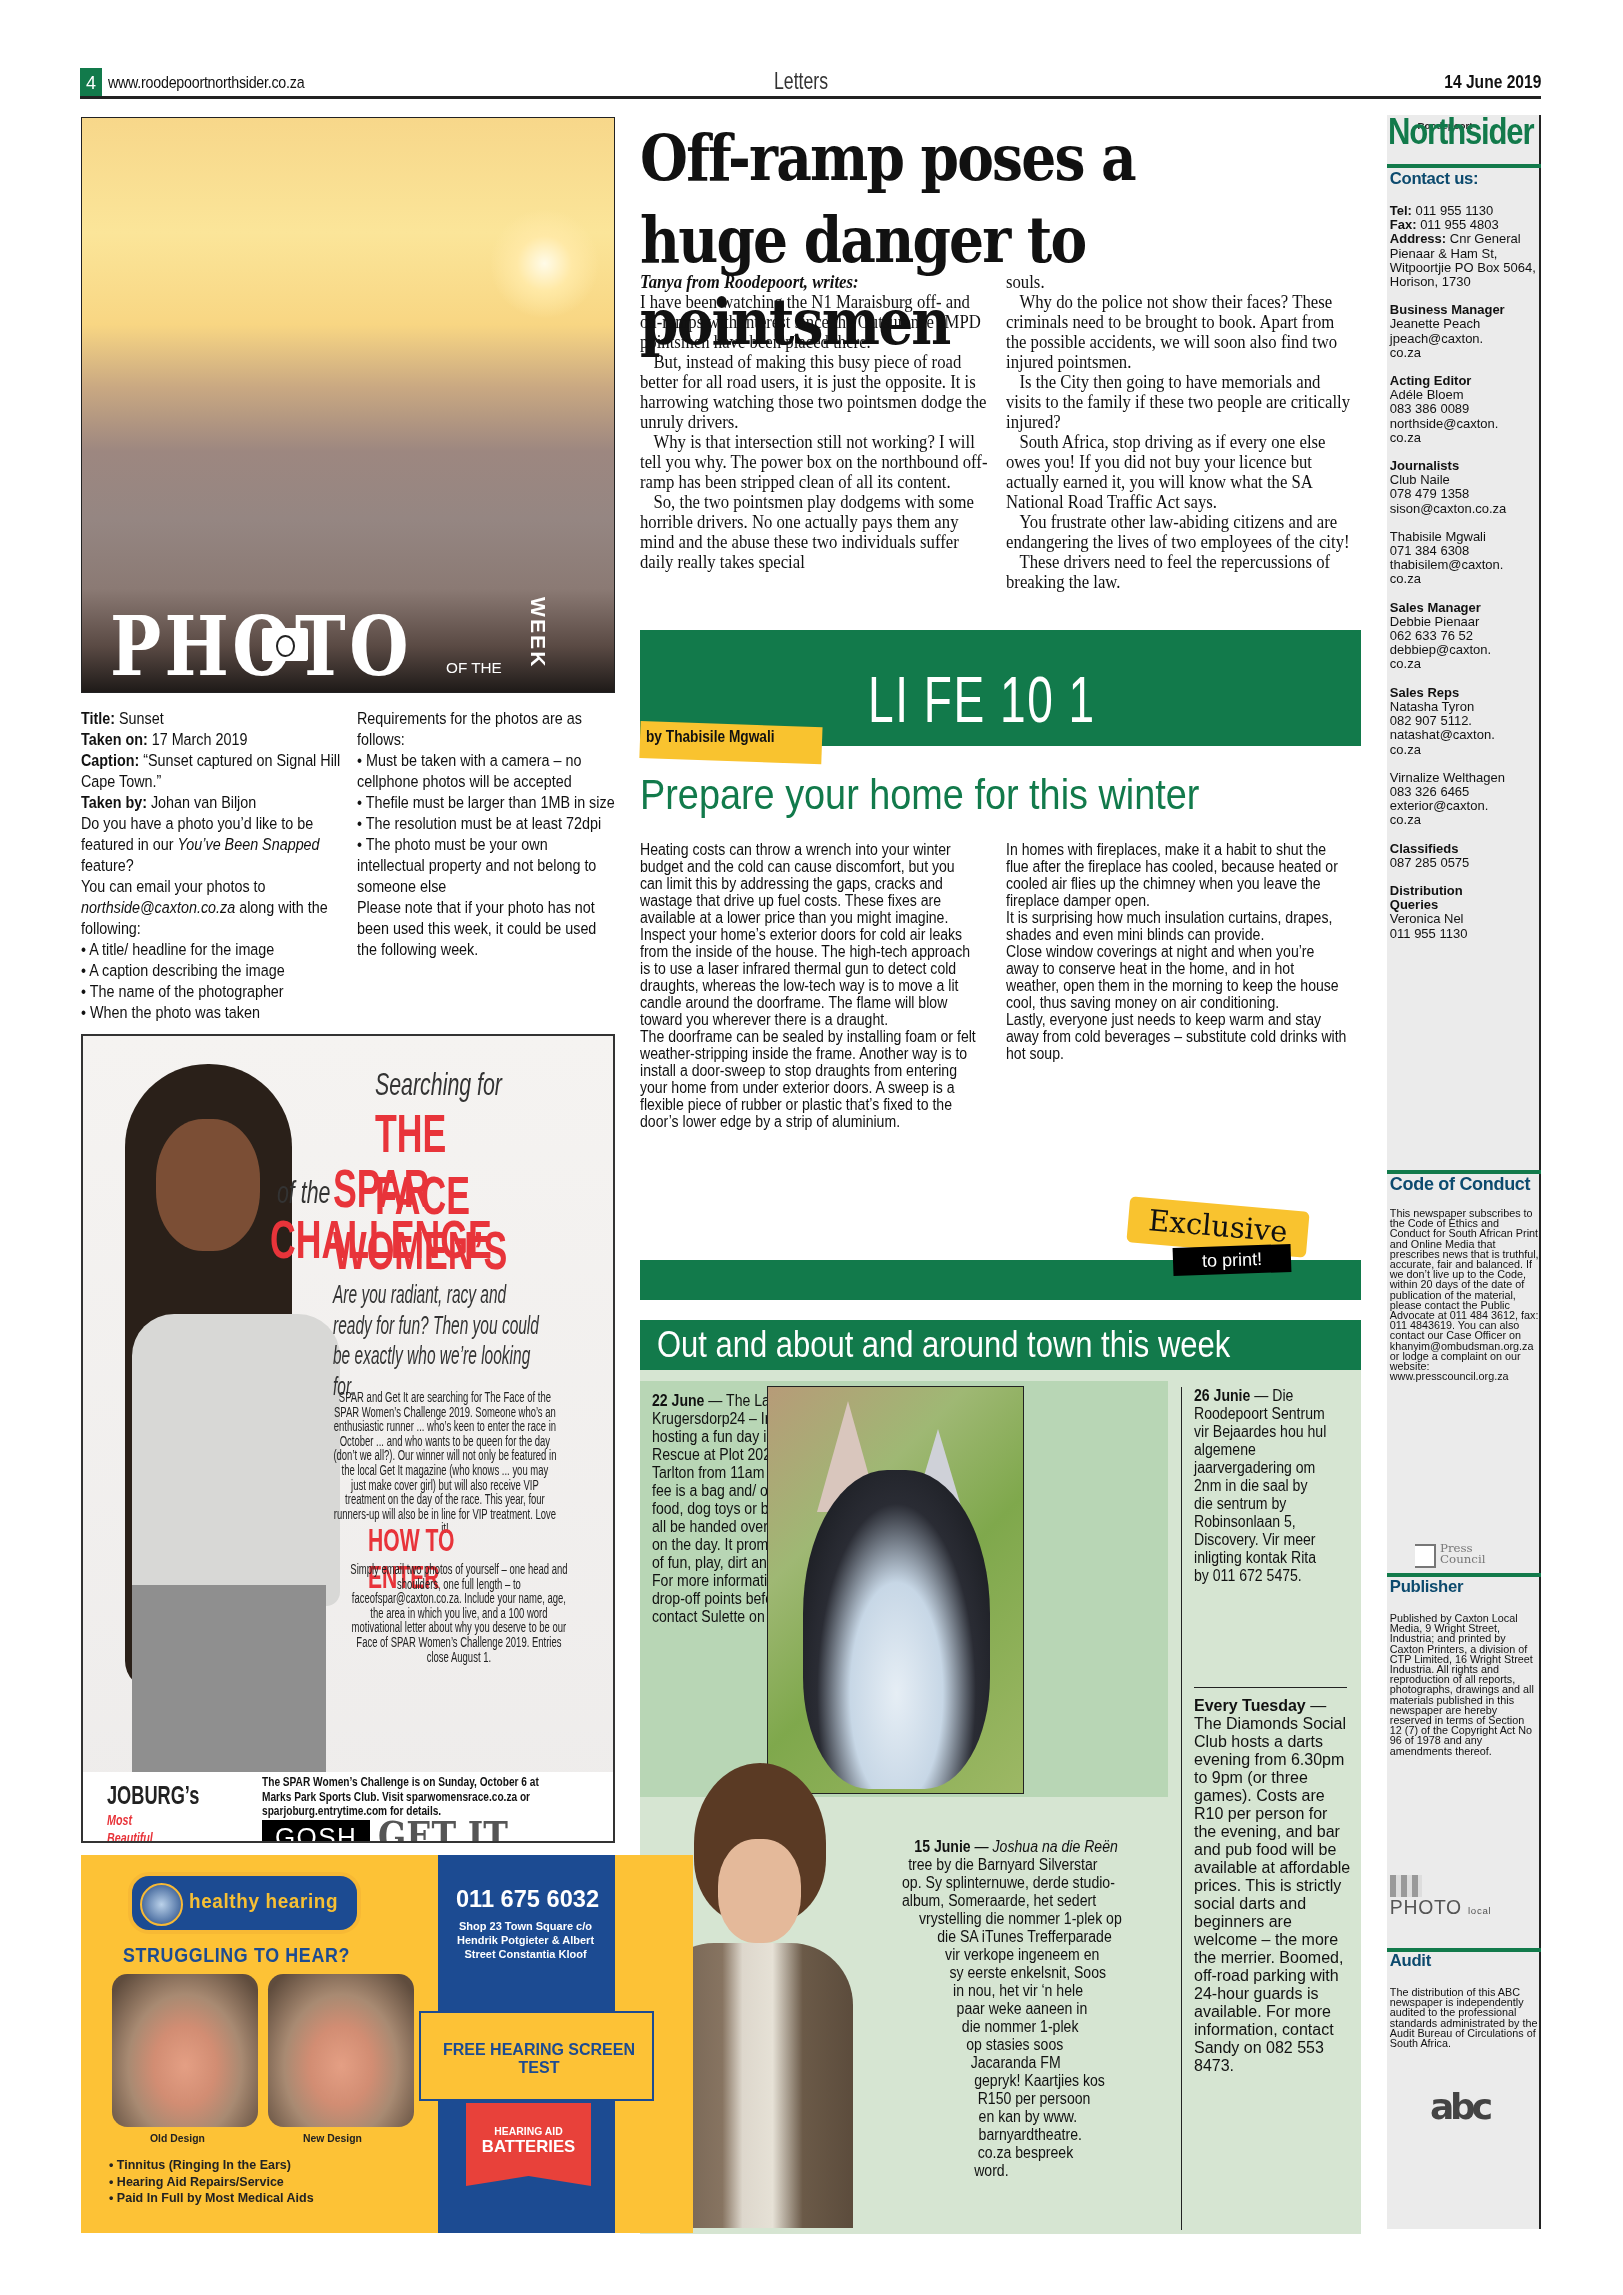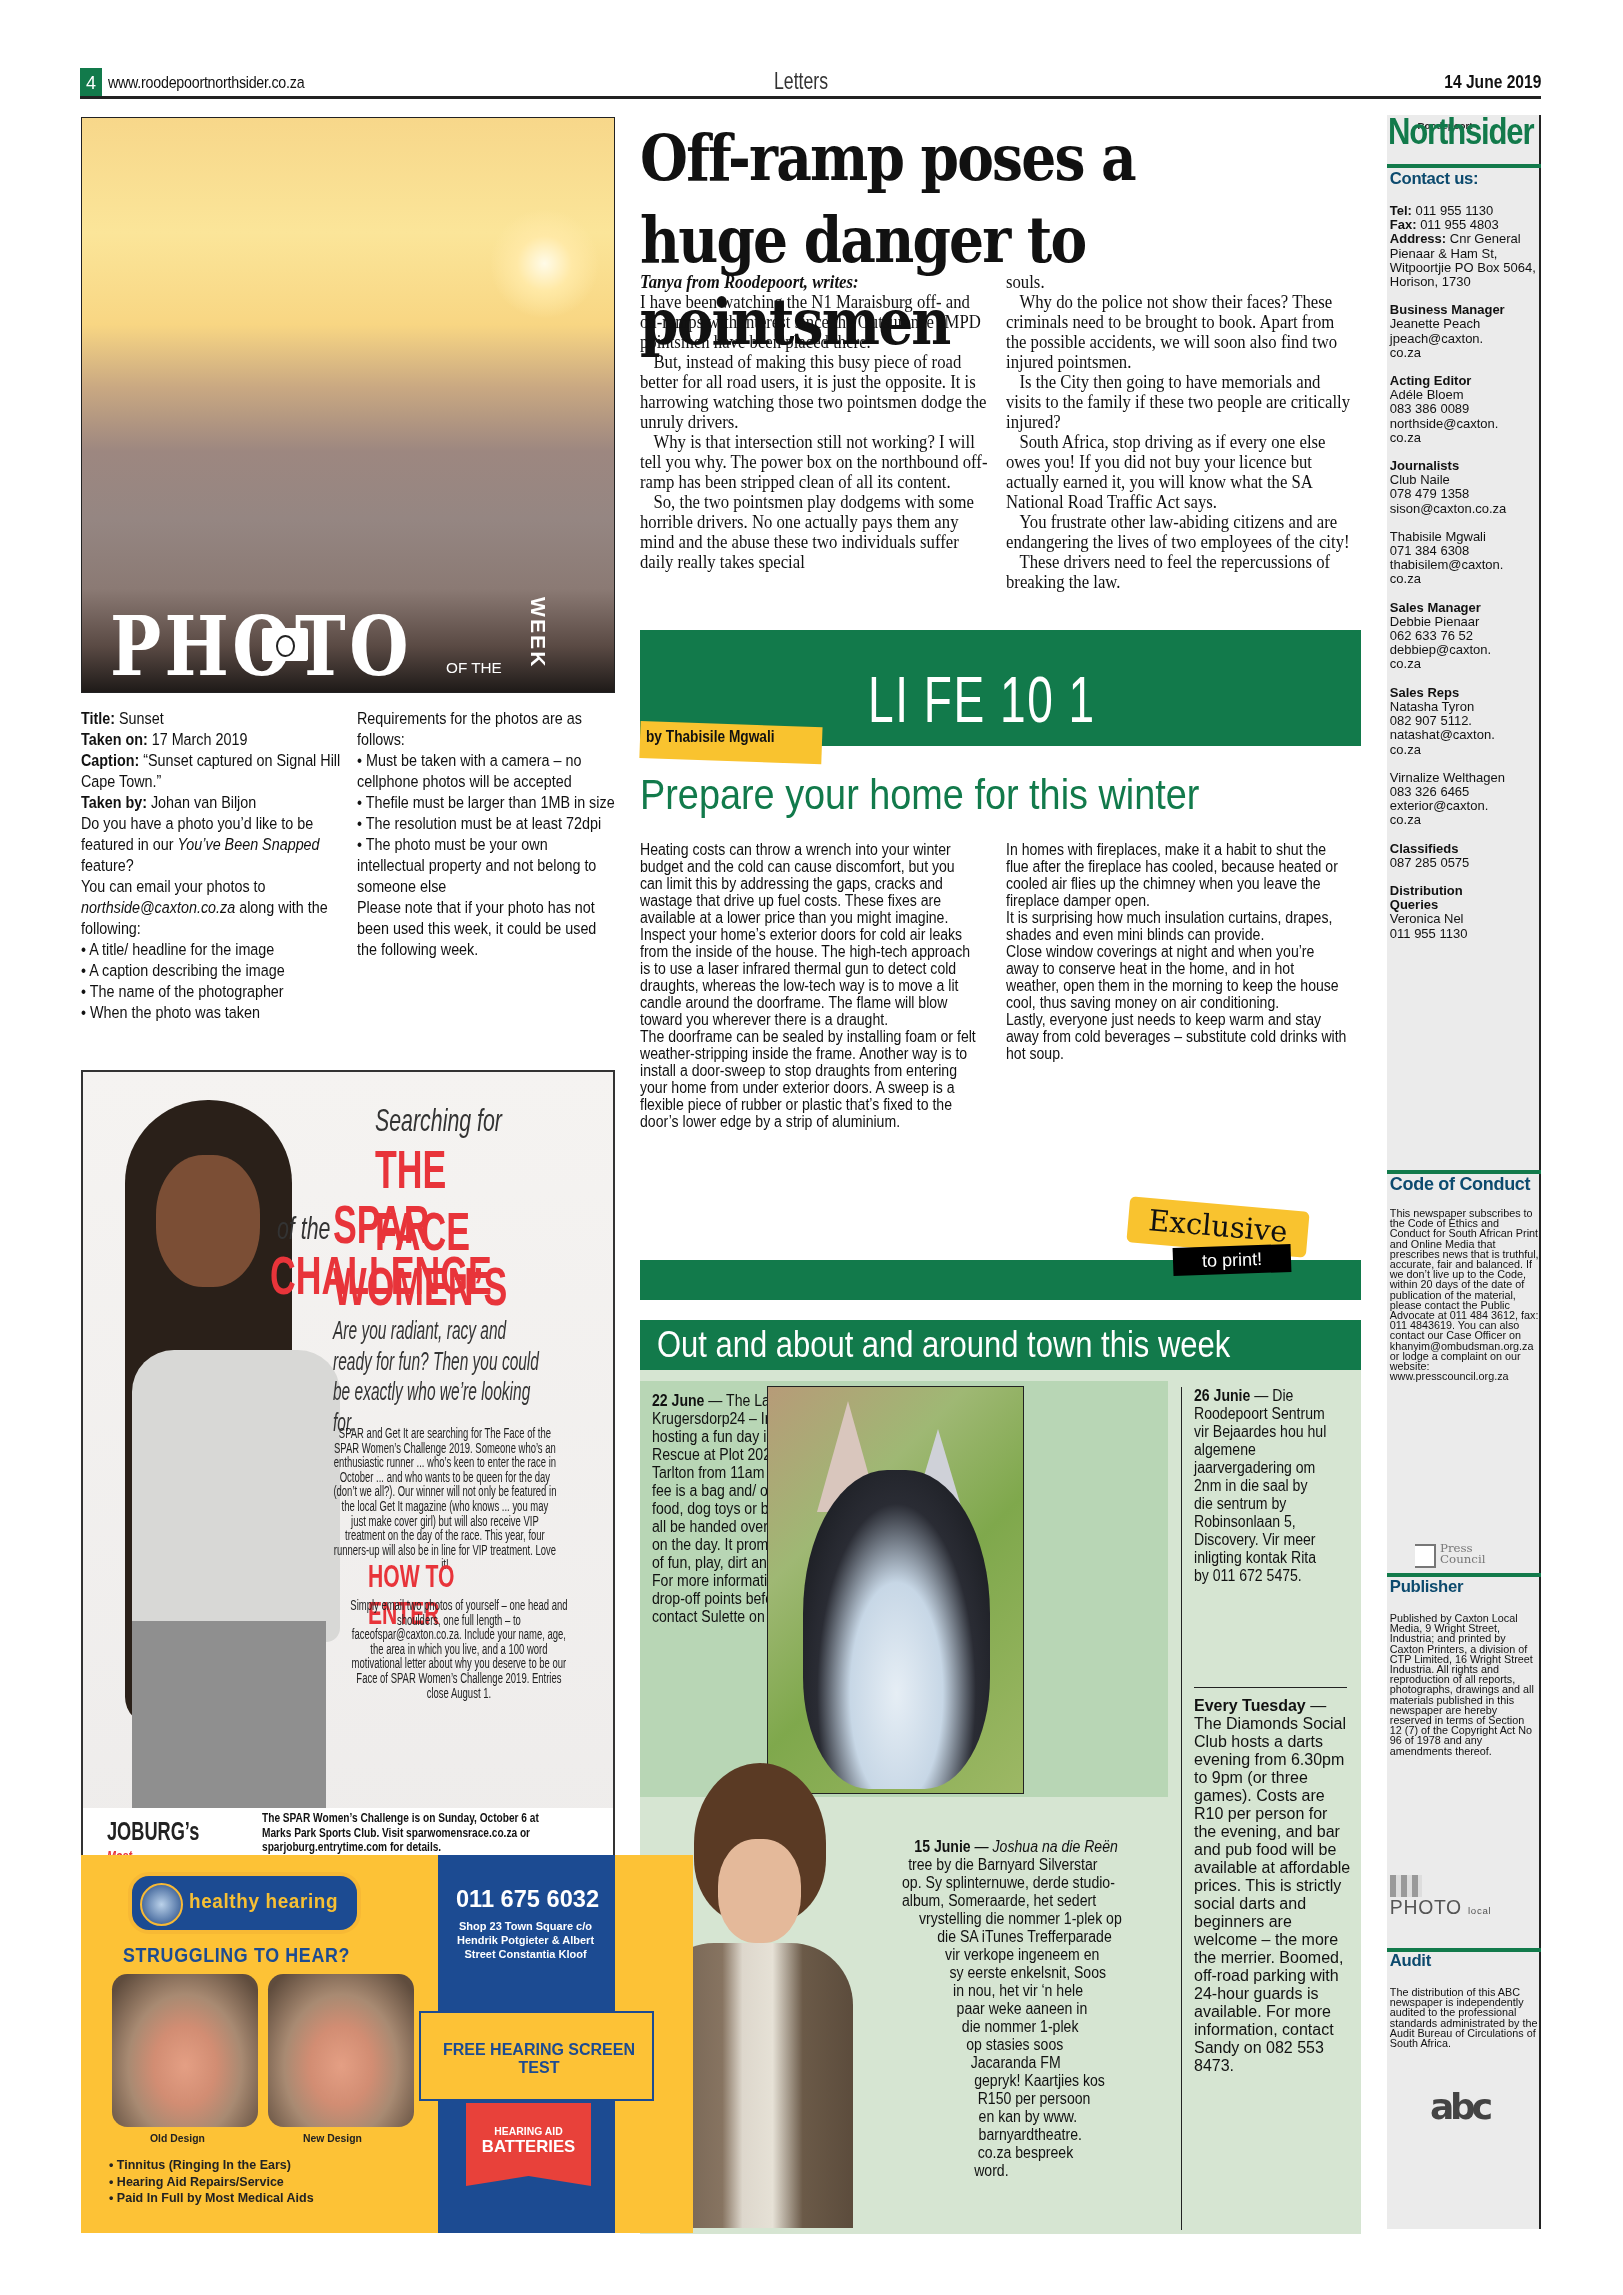--- a/index.html
+++ b/index.html
@@ -69,21 +69,21 @@
   #evt-sep{left:1194px;top:1687px;width:153px;height:1.4px;background:#222;}
   #evt3{left:1194px;top:1697px;width:160px;font-size:16px;line-height:18px;}
   #guy{left:652px;top:1763px;width:201px;height:465px;}
   #guy-hair{left:42px;top:0;width:132px;height:160px;border-radius:50% 50% 40% 40%;background:#5a3a24;}
   #guy-face{left:66px;top:76px;width:83px;height:104px;border-radius:45%;background:#e4b99a;}
   #guy-body{left:0;top:180px;width:201px;height:285px;border-radius:62px 62px 0 0;background:linear-gradient(90deg,#6d5c4c 0%,#877461 35%,#ddd7cc 45%,#e6e1d6 60%,#6b5a48 75%,#5c4c3c 100%);}
   #evt4{left:902px;top:1838px;width:271px;}
   #evt4 p{white-space:nowrap;}
 
   
-  #spar{left:81px;top:1034px;width:534px;height:809px;border:2.1px solid #333;background:linear-gradient(180deg,#f5f3f1 0%,#eeeceb 100%);overflow:hidden;margin-top:36px;}
+  #spar{left:81px;top:1034px;width:534px;height:809px;border:2.1px solid #333;background:linear-gradient(180deg,#f5f3f1 0%,#eeeceb 100%);overflow:hidden;}
   #spar-woman{left:7px;top:21px;width:292px;height:725px;}
   #w-hair{left:35px;top:7px;width:167px;height:625px;border-radius:83px 83px 28px 28px;background:#2a2019;}
   #w-face{left:66px;top:62px;width:104px;height:132px;border-radius:45%;background:#7b4e35;}
   #w-top{left:42px;top:257px;width:208px;height:292px;border-radius:42px 42px 14px 14px;background:#d8d8d6;}
   #w-legs{left:42px;top:528px;width:194px;height:201px;background:#8f8f8f;}
   #spar-search{left:292px;top:31px;font-size:30.5px;font-style:italic;color:#333;transform:scaleX(0.7);transform-origin:left;}
   #spar-face{left:292px;top:66px;font-size:54px;font-weight:bold;color:#e8343a;transform:scaleX(0.66);transform-origin:left;}
   #spar-ofthe{left:194px;top:139px;font-size:30.5px;font-style:italic;color:#333;transform:scaleX(0.7);transform-origin:left;}
   #spar-women{left:250px;top:121px;font-size:54px;font-weight:bold;color:#e8343a;transform:scaleX(0.66);transform-origin:left;}
   #spar-chal{left:187px;top:172px;font-size:54px;font-weight:bold;color:#e8343a;transform:scaleX(0.66);transform-origin:left;}

